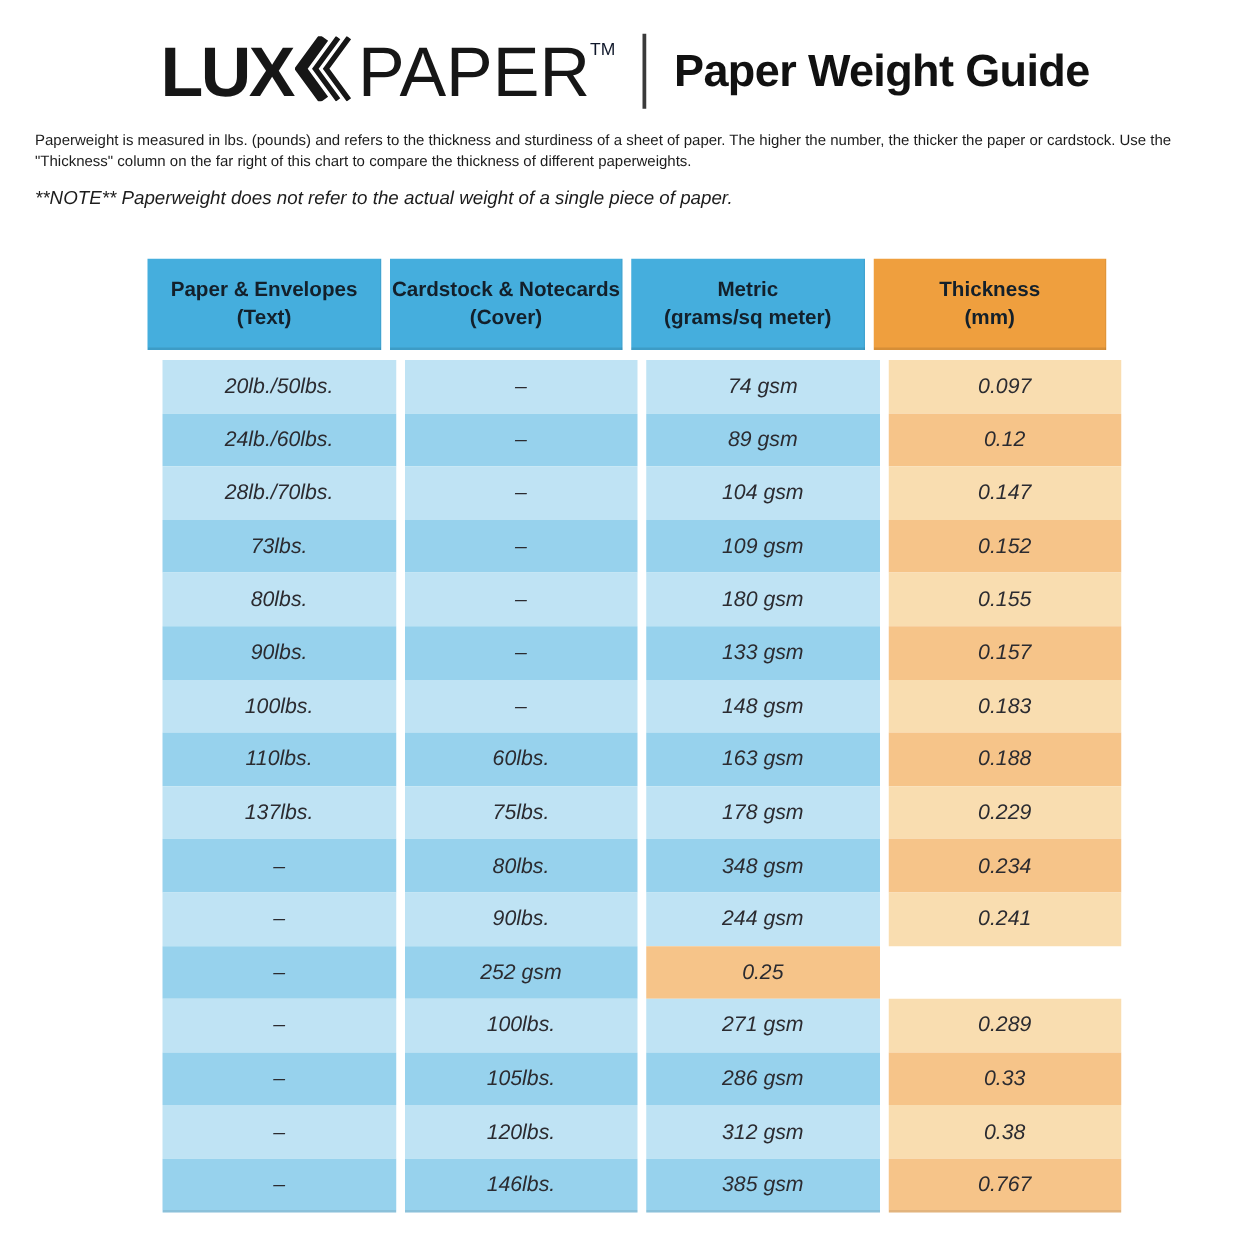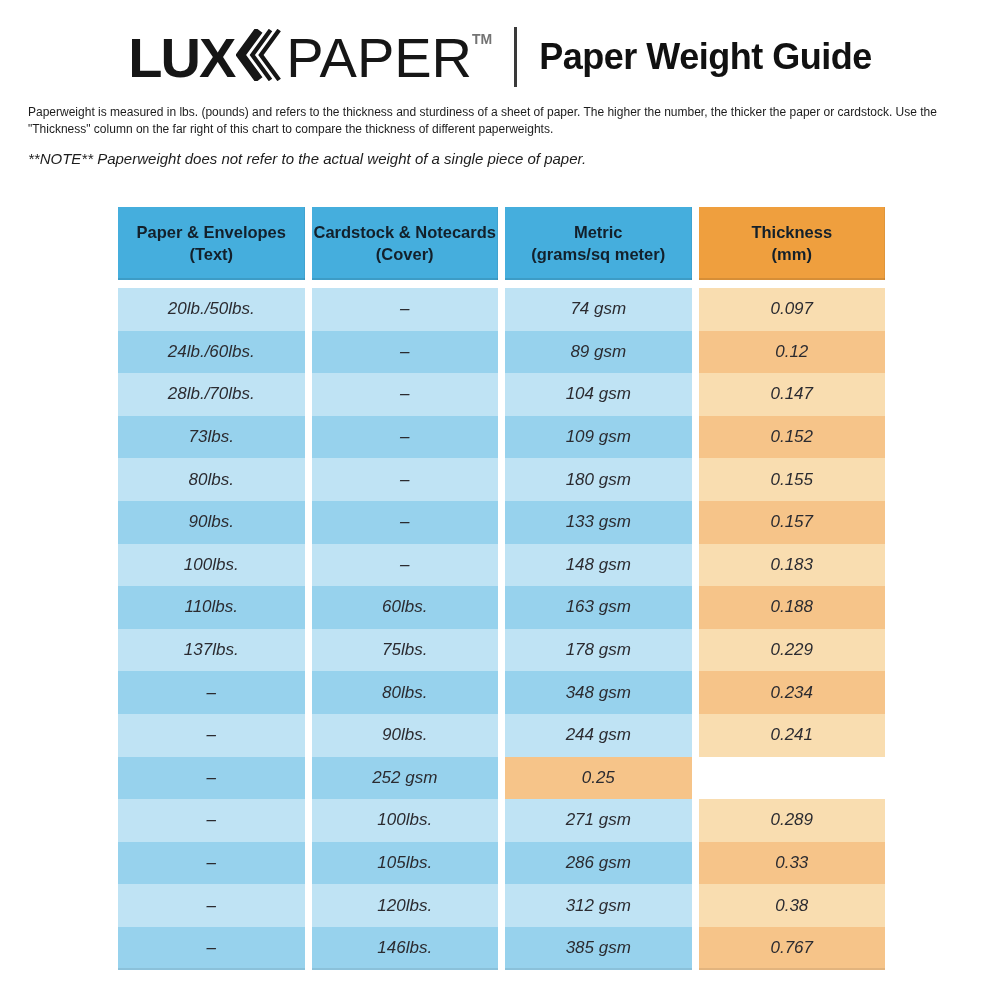--- a/index.html
+++ b/index.html
@@ -44,22 +44,22 @@
     margin-right: 4px;
   }
   .logo-paper {
     font-size: 56px;
     font-weight: 400;
     letter-spacing: 0px;
     color: #161616;
   }
   .logo-tm {
     font-size: 14px;
-    font-weight: 700;
-    color: #737373;
+    font-weight: 400;
+    color: #0f172a;
     align-self: flex-start;
     margin-top: 6px;
   }
   .brand-divider {
     width: 3px;
     height: 60px;
     background: #3a3a3a;
   }
   .page-title {
     font-size: 36px;
@@ -105,21 +105,21 @@
     text-align: center;
     font-weight: 700;
     font-size: 16.5px;
     line-height: 1.3;
     color: #13202b;
     box-shadow: inset 0 -2px 0 rgba(0,0,0,0.10), inset -1px 0 0 rgba(0,0,0,0.06);
   }
   .hcell.blue   { background: var(--header-blue); }
   .hcell.orange { background: var(--header-orange); }
 
-  .tbody { width: 100%; }
+  .tbody { width: 100%; margin-left: 12px; }
   .trow {
     display: grid;
     grid-template-columns: repeat(4, 1fr);
     column-gap: 7px;
     height: 42.6px;
   }
   .tcell {
     display: flex;
     align-items: center;
     justify-content: center;

